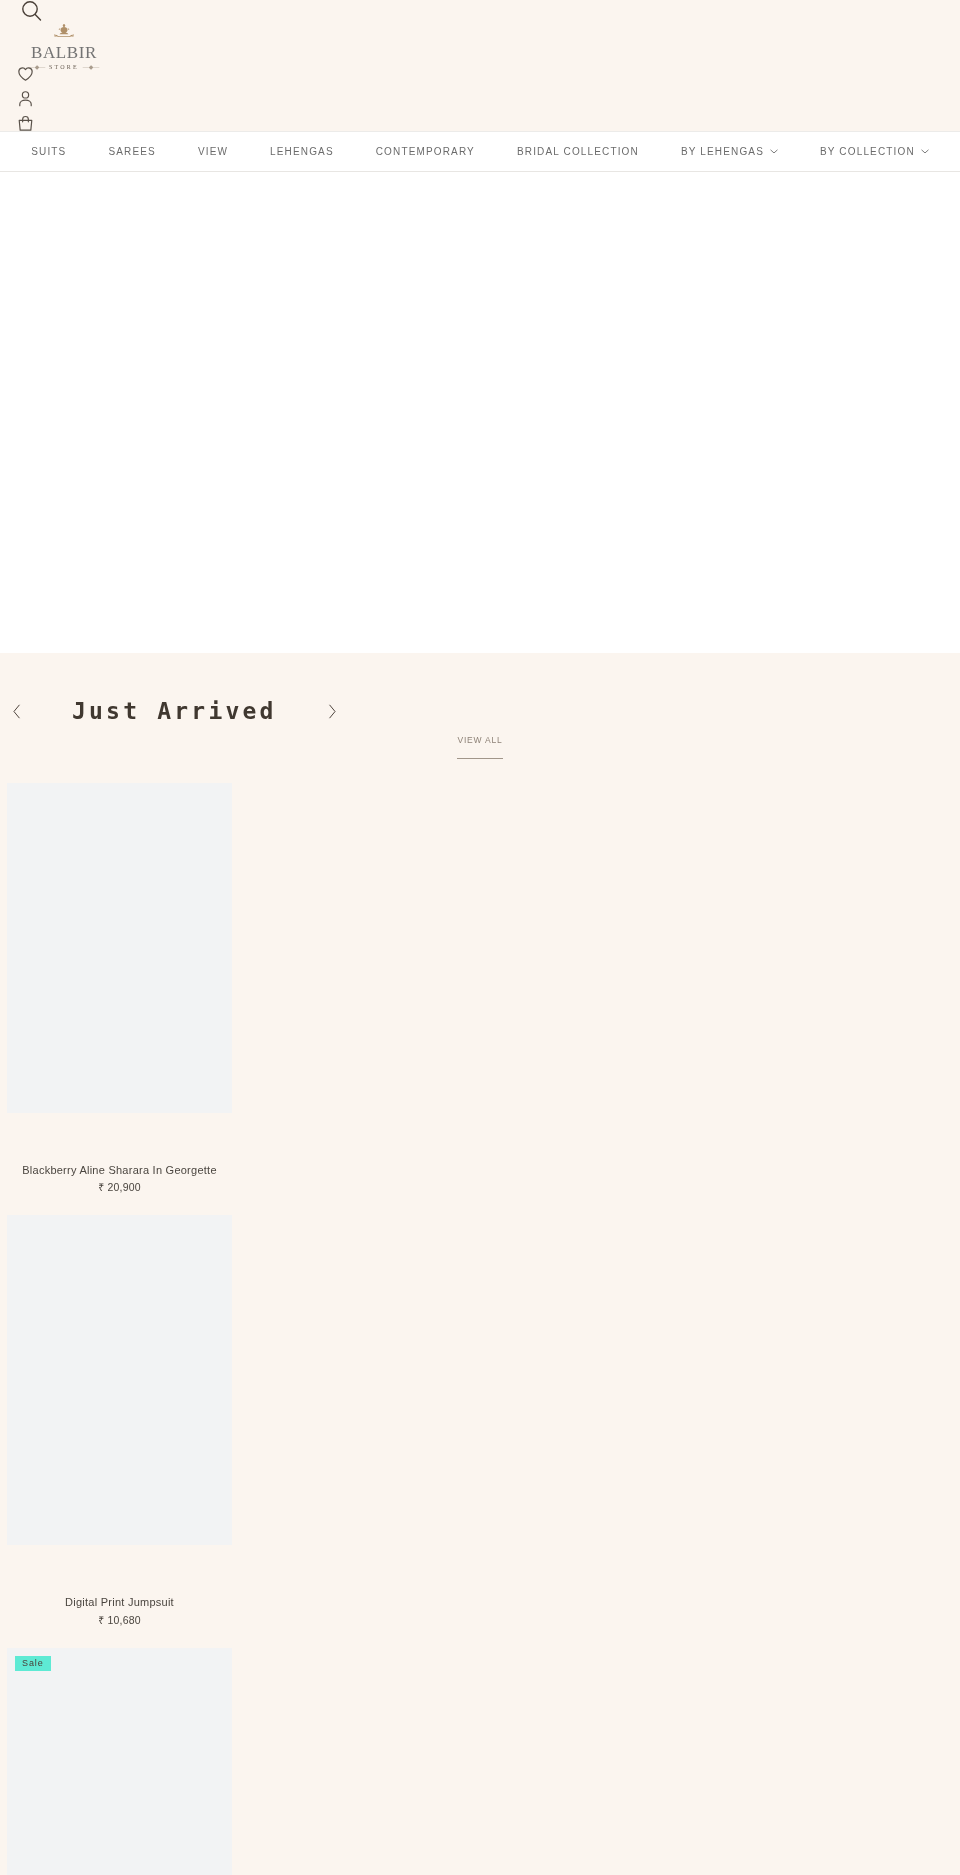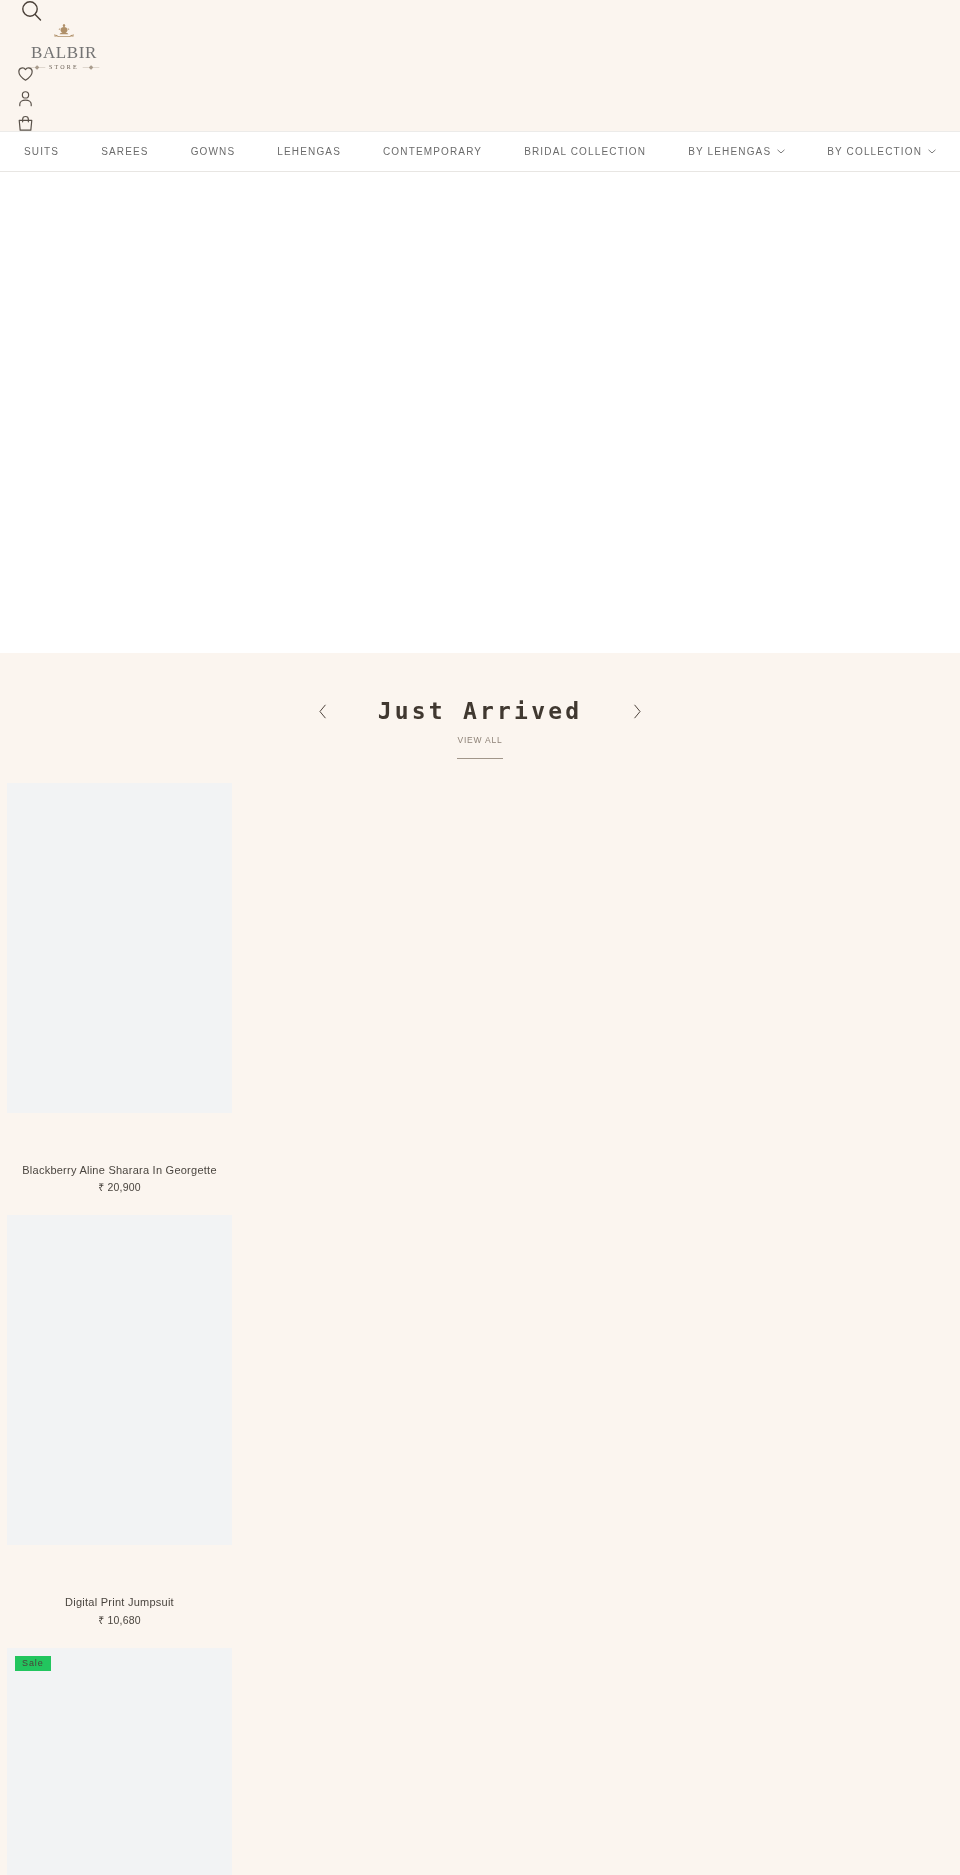--- a/index.html
+++ b/index.html
@@ -118,21 +118,21 @@
     min-height:1222px;
   }
   .collection-head{
     position:relative;
     width:960px;
     text-align:center;
   }
   .ca-row{
     display:flex;
     align-items:center;
-    justify-content:center;
+    justify-content:flex-start;
     gap:0;
   }
   .arrow{
     width:34px; height:34px;
     display:inline-flex;
     align-items:center;
     justify-content:center;
     cursor:pointer;
     color:#4a4038;
   }
@@ -169,21 +169,21 @@
   .pc-media{
     position:relative;
     width:225px;
     height:330px;
     background:#f2f3f4;
     overflow:hidden;
   }
   .pc-badge{
     position:absolute;
     left:8px; top:8px;
-    background:#22c55e;
+    background:#5eead4;
     color:#4a4038;
     font-size:9px;
     letter-spacing:.9px;
     padding:3px 7px;
     line-height:1;
     text-align:right;
   }
   .pc-info{ text-align:center; padding-top:10px; }
   .pc-title{
     font-size:11px;
@@ -243,21 +243,21 @@
 </header>
 
 <nav class="main-nav">
   <div class="nav-item">
     <span>SUITS</span>
   </div>
   <div class="nav-item">
     <span>SAREES</span>
   </div>
   <div class="nav-item">
-    <span>GOWNS</span>
+    <span>VIEW</span>
   </div>
   <div class="nav-item">
     <span>LEHENGAS</span>
   </div>
   <div class="nav-item">
     <span>CONTEMPORARY</span>
   </div>
   <div class="nav-item">
     <span>BRIDAL COLLECTION</span>
   </div>

